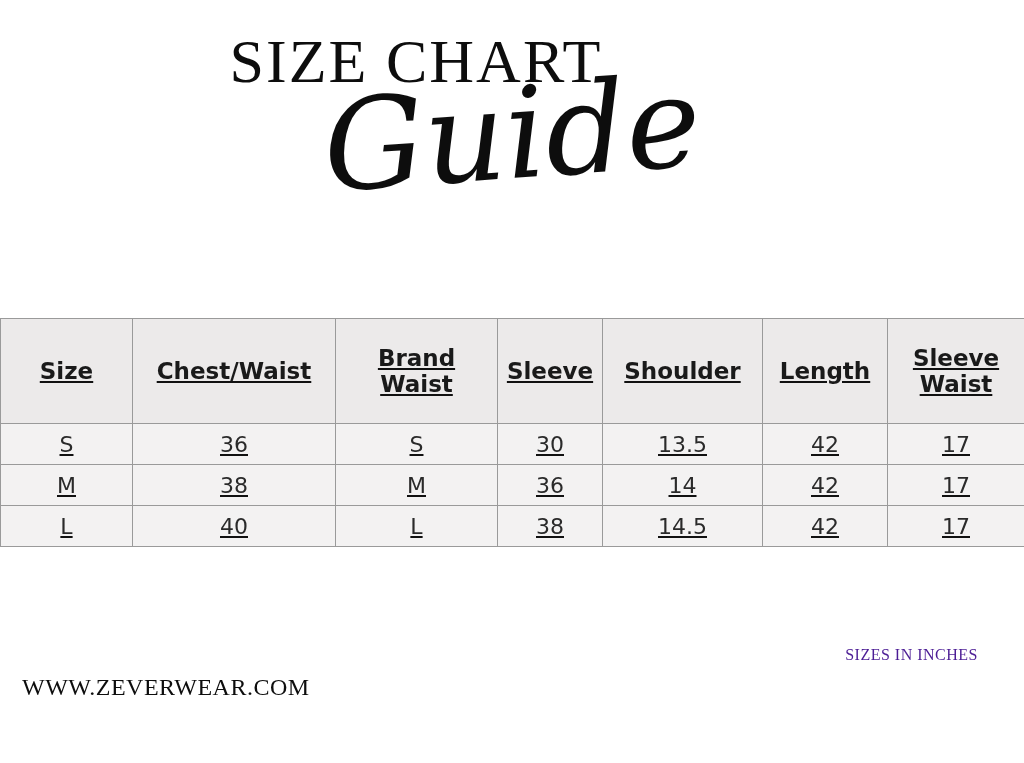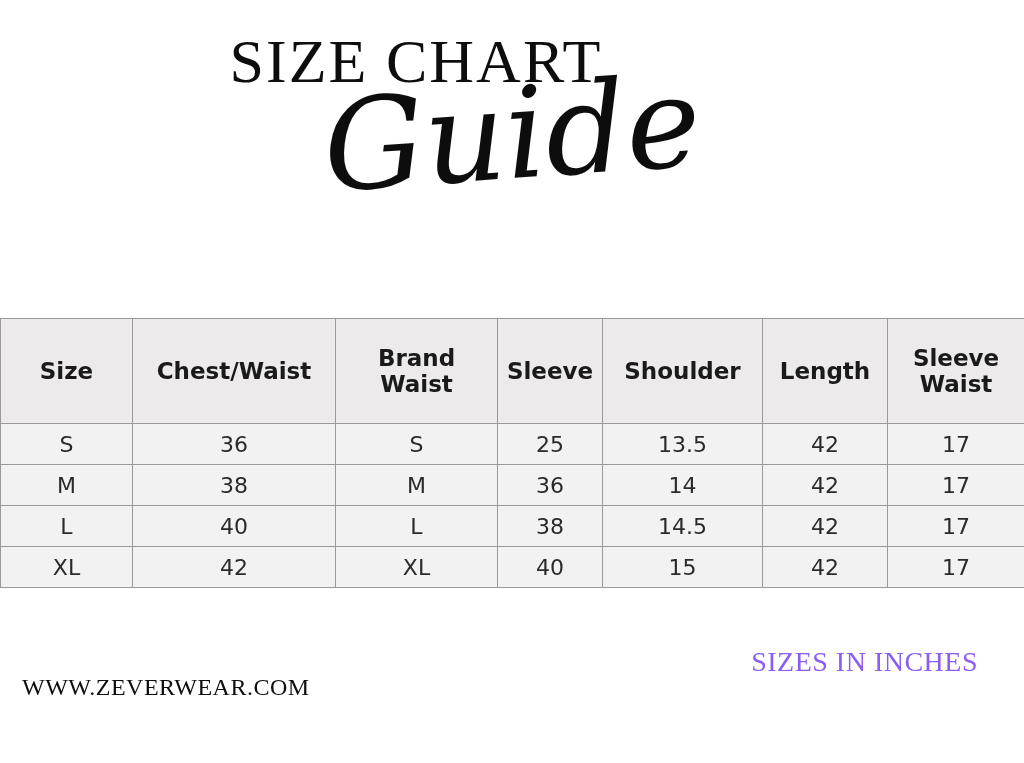--- a/index.html
+++ b/index.html
@@ -52,20 +52,21 @@
     transform: rotate(-4deg);
     transform-origin: 50% 50%;
   }
 
   
   .chart-wrap {
     position: absolute;
     left: 0;
     top: 318px;
     width: 888px;
+    text-decoration: underline;
   }
   table.size-chart {
     width: 1024px;
     border-collapse: collapse;
     table-layout: fixed;
     background: #ffffff;
   }
   table.size-chart th,
   table.size-chart td {
     border: 1px solid #9a9a9a;
@@ -117,23 +118,23 @@
     letter-spacing: 0.5px;
     color: #0d0d0d;
     white-space: nowrap;
     margin-top: 28px;
   }
   .footer-right {
     position: absolute;
     right: 46px;
     top: 8px;
     font-family: "Liberation Serif", serif;
-    font-size: 28px;
+    font-size: 16px;
     letter-spacing: 0.5px;
-    color: #8b5cf6;
+    color: #4c1d95;
     white-space: nowrap;
   }
 </style>
 </head>
 <body>
 
 <div class="title-block">
   <div class="title-main">SIZE CHART</div>
   <div class="title-script">Guide</div>
 </div>
@@ -158,21 +159,21 @@
         <th>Shoulder</th>
         <th>Length</th>
         <th>Sleeve Waist</th>
       </tr>
     </thead>
     <tbody>
       <tr>
         <td>S</td>
         <td>36</td>
         <td>S</td>
-        <td>25</td>
+        <td>30</td>
         <td>13.5</td>
         <td>42</td>
         <td>17</td>
       </tr>
       <tr>
         <td>M</td>
         <td>38</td>
         <td>M</td>
         <td>36</td>
         <td>14</td>
@@ -181,29 +182,20 @@
       </tr>
       <tr>
         <td>L</td>
         <td>40</td>
         <td>L</td>
         <td>38</td>
         <td>14.5</td>
         <td>42</td>
         <td>17</td>
       </tr>
-      <tr>
-        <td>XL</td>
-        <td>42</td>
-        <td>XL</td>
-        <td>40</td>
-        <td>15</td>
-        <td>42</td>
-        <td>17</td>
-      </tr>
     </tbody>
   </table>
 </div>
 
 <div class="footer">
   <div class="footer-left">WWW.ZEVERWEAR.COM</div>
   <div class="footer-right">SIZES IN INCHES</div>
 </div>
 
 </body></html>

